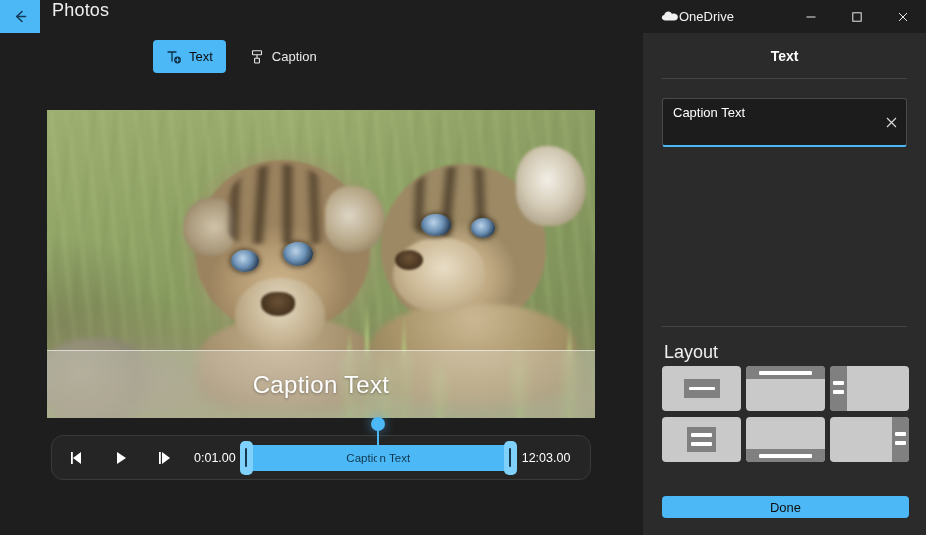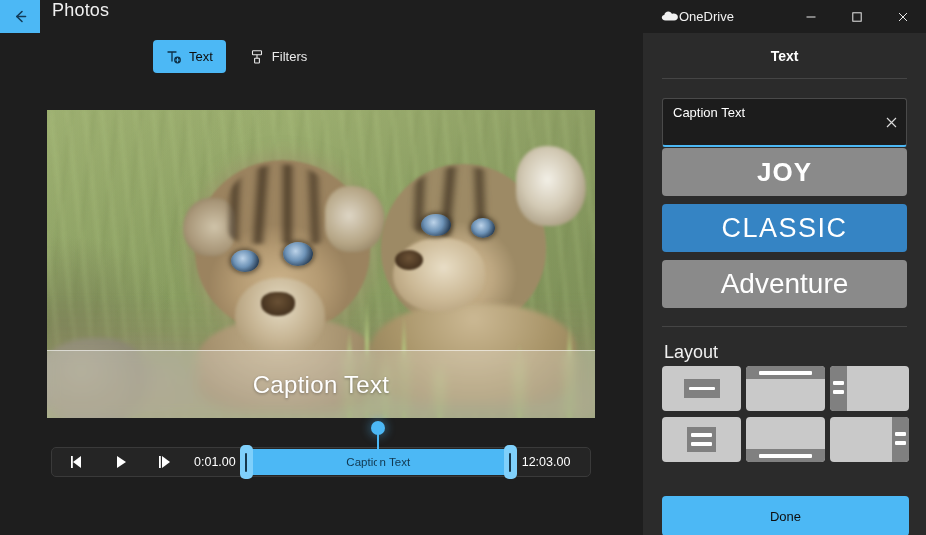--- a/index.html
+++ b/index.html
@@ -214,25 +214,25 @@
     border-top: 1px solid rgba(255,255,255,.55);
     display: flex; align-items: center; justify-content: center;
   }
   .caption-band .ctext {
     font-size: 24px; color: #ffffff; letter-spacing: .3px;
     text-shadow: 0 1px 3px rgba(0,0,0,.35);
   }
 
   
   .timeline-panel {
-    position: absolute; left: 51px; top: 447px;
-    width: 540px; height: 30px;
+    position: absolute; left: 51px; top: 435px;
+    width: 540px; height: 45px;
     background: #252525;
     border: 1px solid #3a3a3a;
-    border-radius: 5px;
+    border-radius: 12px;
     display: flex; align-items: center;
   }
   .pbtn {
     width: 34px; height: 34px;
     display: flex; align-items: center; justify-content: center;
     cursor: pointer; border-radius: 3px;
   }
   .pbtn svg { display: block; }
   .tl-time {
     font-size: 12.5px; color: #ffffff; white-space: nowrap;
@@ -367,21 +367,21 @@
   }
   .lt-bar { position: absolute; background: #808080; }
   .lt-line { position: absolute; background: #ffffff; border-radius: 1px; }
 
   .footer-btns {
     position: absolute; left: 19px; top: 496px;
     width: 247px;
     display: flex; gap: 8px;
   }
   .fbtn {
-    flex: 1; height: 40px;
+    flex: 1; height: 22px;
     border-radius: 4px;
     display: flex; align-items: center; justify-content: center;
     font-size: 13px; cursor: pointer;
   }
   .fbtn.primary { background: #4cb8f5; color: #0e0e0e; }
   .fbtn.secondary { background: #343434; color: #f0f0f0; border: 1px solid #4a4a4a; }
 </style>
 </head>
 <body>
 
@@ -411,21 +411,21 @@
         <span>Text</span>
       </div>
       <div class="tool">
         <span class="ic">
           <svg width="16" height="16" viewBox="0 0 16 16">
               <rect x="3.5" y="1.8" width="9" height="4" rx=".6" fill="none" stroke="#e8e8e8" stroke-width="1.1"></rect>
               <path d="M8 5.8 V9.2" stroke="#e8e8e8" stroke-width="1.1"></path>
               <rect x="5.6" y="9.2" width="4.8" height="4.8" rx=".6" fill="none" stroke="#e8e8e8" stroke-width="1.1"></rect>
             </svg>
         </span>
-        <span>Filters</span>
+        <span>Caption</span>
       </div>
     </div>
 
     <div class="preview-wrap">
       <div class="photo">
         <div class="grass"></div>
         <div class="rock"></div>
         <div class="ground"></div>
 
         <div class="cub cubL">
@@ -544,31 +544,20 @@
 
     <div class="text-input-box">
       <input type="text" value="Caption Text" style="">
       <span class="clear-x">
         <svg width="13" height="13" viewBox="0 0 13 13">
             <path d="M2 2 L11 11 M11 2 L2 11" stroke="#dadada" stroke-width="1.15"></path>
           </svg>
       </span>
     </div>
 
-    <div class="style-list">
-      <div class="style-item" data-style="JOY">
-        <span class="lbl">JOY</span>
-      </div>
-      <div class="style-item selected" data-style="CLASSIC">
-        <span class="lbl">CLASSIC</span>
-      </div>
-      <div class="style-item" data-style="Adventure">
-        <span class="lbl">Adventure</span>
-      </div>
-    </div>
 
     <div class="divider" style="top:326px;"></div>
     <div class="layout-title">Layout</div>
 
     <div class="layout-grid">
 
       <div class="layout-thumb">
         <div class="lt-bar" style="left:22px; top:13px; width:36px; height:19px;"></div>
         <div class="lt-line" style="left:27px; top:21px; width:26px; height:3px;"></div>
       </div>

